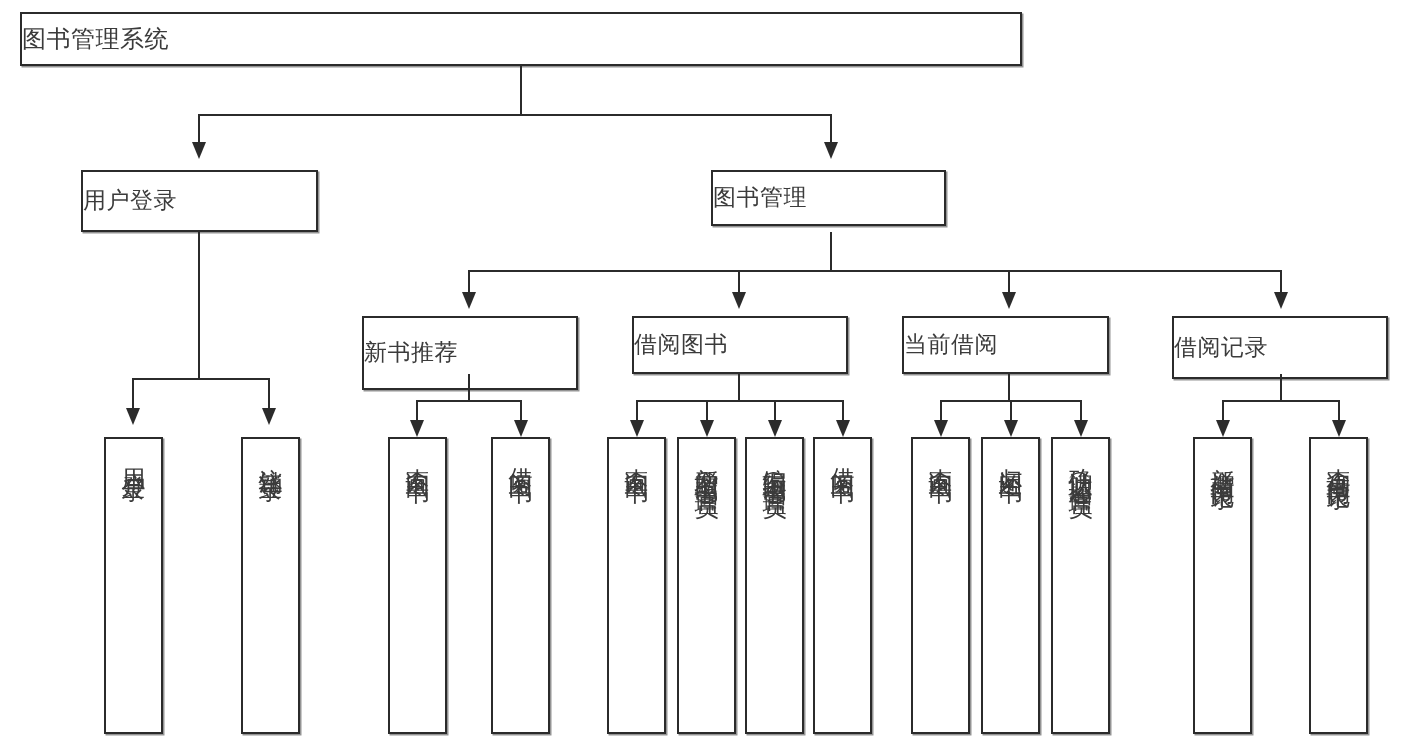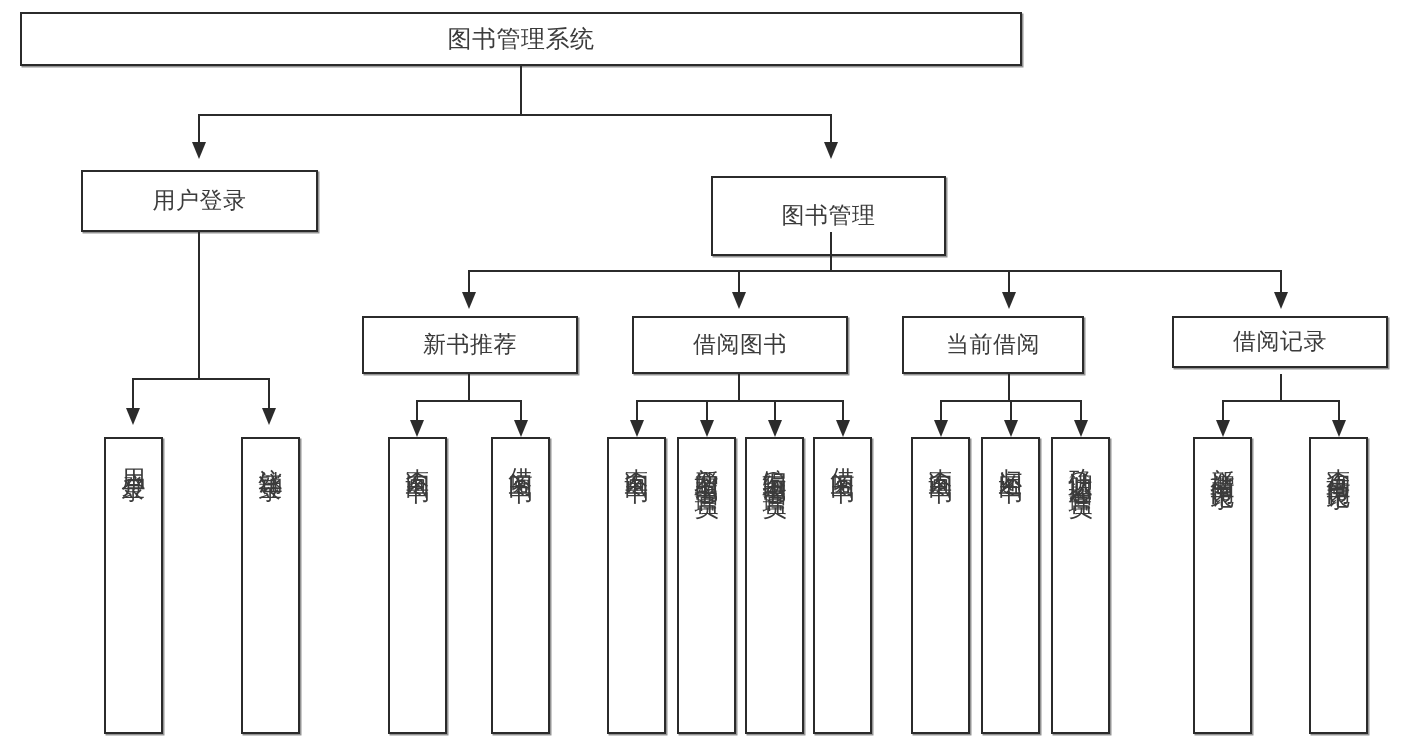--- a/index.html
+++ b/index.html
@@ -22,21 +22,20 @@
   }
   
   .node {
     position: absolute;
     box-sizing: border-box;
     border: 2px solid #2b2b2b;
     background: #ffffff;
     box-shadow: 1.5px 1.5px 0 0 rgba(60,60,60,0.55);
     display: flex;
     align-items: center;
-    justify-content: center;
     color: #3b3b3b;
   }
   .node .label {
     color: #3b3b3b;
     letter-spacing: 0.5px;
     text-align: center;
     line-height: 1.12;
     white-space: nowrap;
   }
   
@@ -103,21 +102,21 @@
 
   <div class="ln v" style="left:198px; top:114px; width:2px; height:30px;"></div>
   <div class="arrow" style="left:192px; top:142px;"></div>
   <div class="ln v" style="left:830px; top:114px; width:2px; height:30px;"></div>
   <div class="arrow" style="left:824px; top:142px;"></div>
 
   <div class="node horiz" style="left:81px; top:170px; width:237px; height:62px;">
     <span class="label">用户登录</span>
   </div>
 
-  <div class="node horiz" style="left:711px; top:176px; width:235px; height:80px;">
+  <div class="node horiz" style="left:711px; top:170px; width:235px; height:56px;">
     <span class="label">图书管理</span>
   </div>
 
   <div class="ln v" style="left:198px; top:232px; width:2px; height:148px;"></div>
   <div class="ln h" style="left:132px; top:378px; width:136px; height:2px;"></div>
   <div class="ln v" style="left:132px; top:378px; width:2px; height:32px;"></div>
   <div class="arrow" style="left:126px; top:408px;"></div>
   <div class="ln v" style="left:268px; top:378px; width:2px; height:32px;"></div>
   <div class="arrow" style="left:262px; top:408px;"></div>
 
@@ -129,30 +128,30 @@
 
   <div class="ln v" style="left:738px; top:270px; width:2px; height:24px;"></div>
   <div class="arrow" style="left:732px; top:292px;"></div>
 
   <div class="ln v" style="left:1008px; top:270px; width:2px; height:24px;"></div>
   <div class="arrow" style="left:1002px; top:292px;"></div>
 
   <div class="ln v" style="left:1280px; top:270px; width:2px; height:24px;"></div>
   <div class="arrow" style="left:1274px; top:292px;"></div>
 
-  <div class="node horiz" style="left:362px; top:316px; width:216px; height:58px;">
+  <div class="node horiz" style="left:362px; top:316px; width:216px; height:74px;">
     <span class="label">新书推荐</span>
   </div>
   <div class="node horiz" style="left:632px; top:316px; width:216px; height:58px;">
     <span class="label">借阅图书</span>
   </div>
-  <div class="node horiz" style="left:902px; top:316px; width:182px; height:58px;">
+  <div class="node horiz" style="left:902px; top:316px; width:207px; height:58px;">
     <span class="label">当前借阅</span>
   </div>
-  <div class="node horiz" style="left:1172px; top:316px; width:216px; height:52px;">
+  <div class="node horiz" style="left:1172px; top:316px; width:216px; height:63px;">
     <span class="label">借阅记录</span>
   </div>
 
   <div class="ln v" style="left:468px; top:374px; width:2px; height:28px;"></div>
   <div class="ln h" style="left:416px; top:400px; width:106px; height:2px;"></div>
   <div class="ln v" style="left:416px; top:400px; width:2px; height:22px;"></div>
   <div class="arrow" style="left:410px; top:420px;"></div>
   <div class="ln v" style="left:520px; top:400px; width:2px; height:22px;"></div>
   <div class="arrow" style="left:514px; top:420px;"></div>
 

